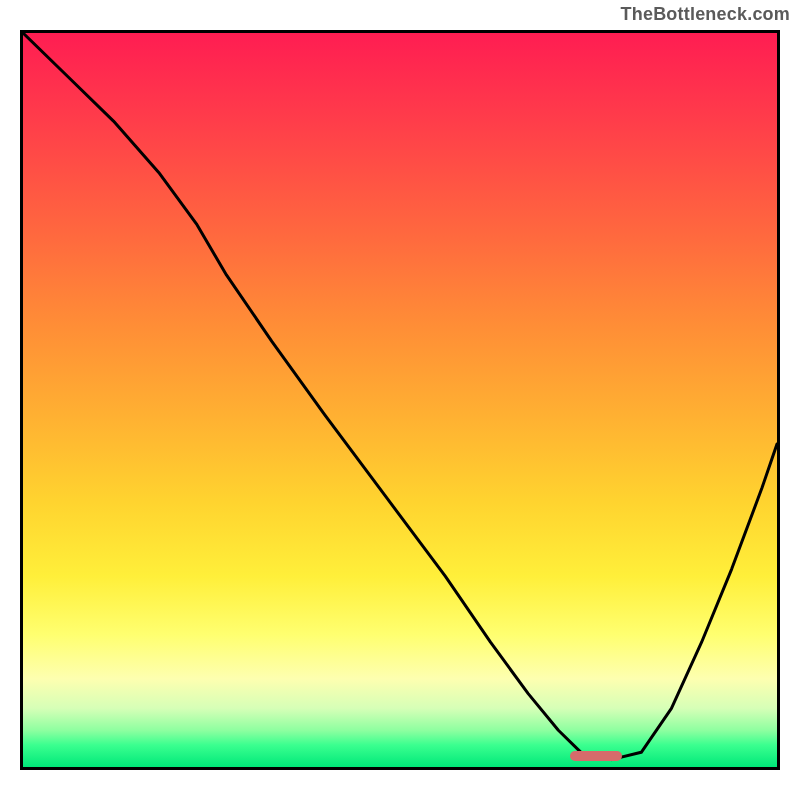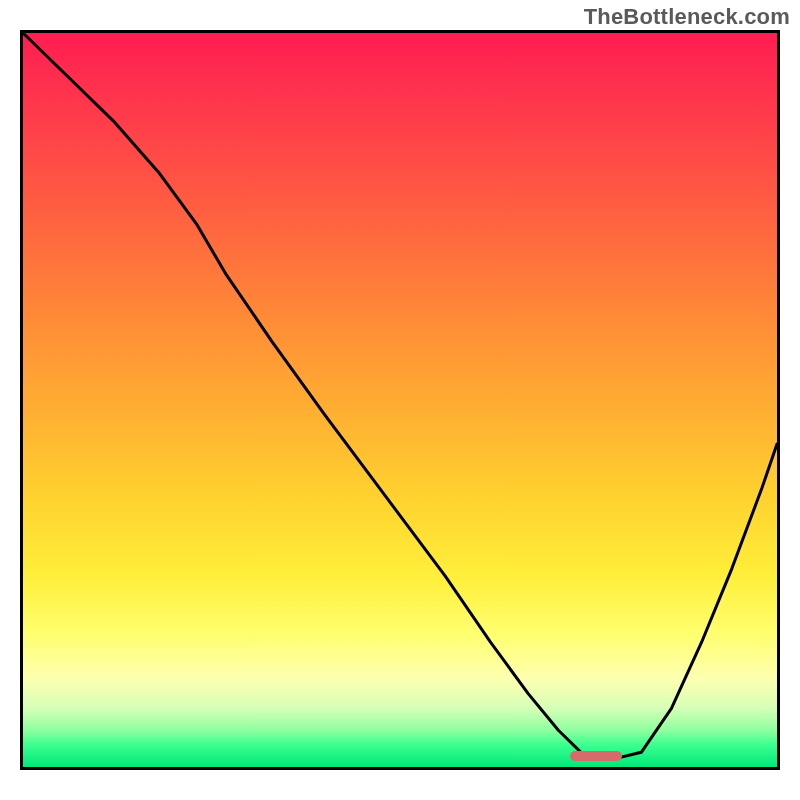--- a/index.html
+++ b/index.html
@@ -13,21 +13,21 @@
   }
   .stage {
     position: relative;
     width: 800px;
     height: 800px;
   }
   .watermark {
     position: absolute;
     top: 4px;
     right: 10px;
-    font-size: 22px;
+    font-size: 18px;
     font-weight: 600;
     color: #5a5a5a;
     letter-spacing: 0.2px;
     z-index: 10;
   }
   .plot-frame {
     position: absolute;
     left: 20px;
     top: 30px;
     width: 760px;

